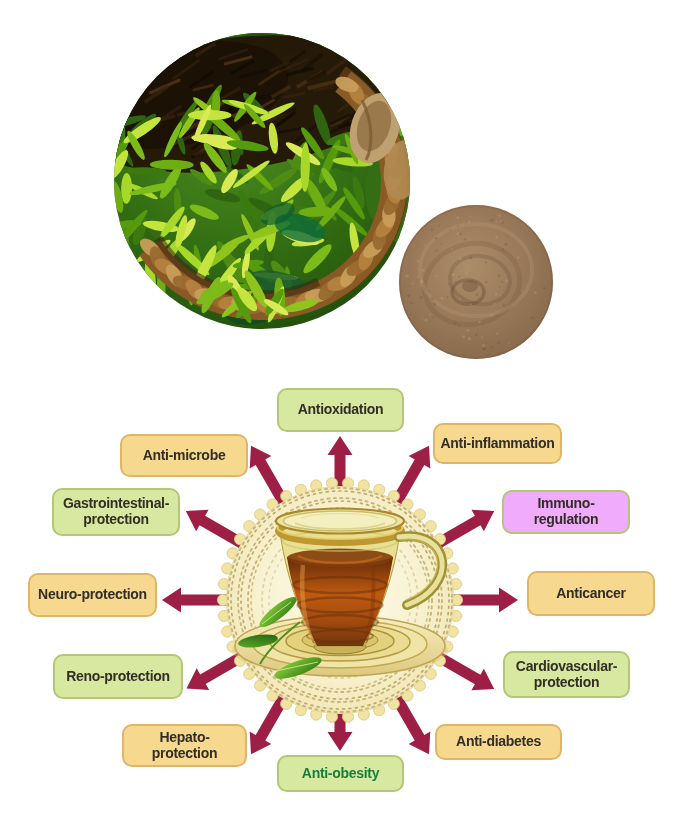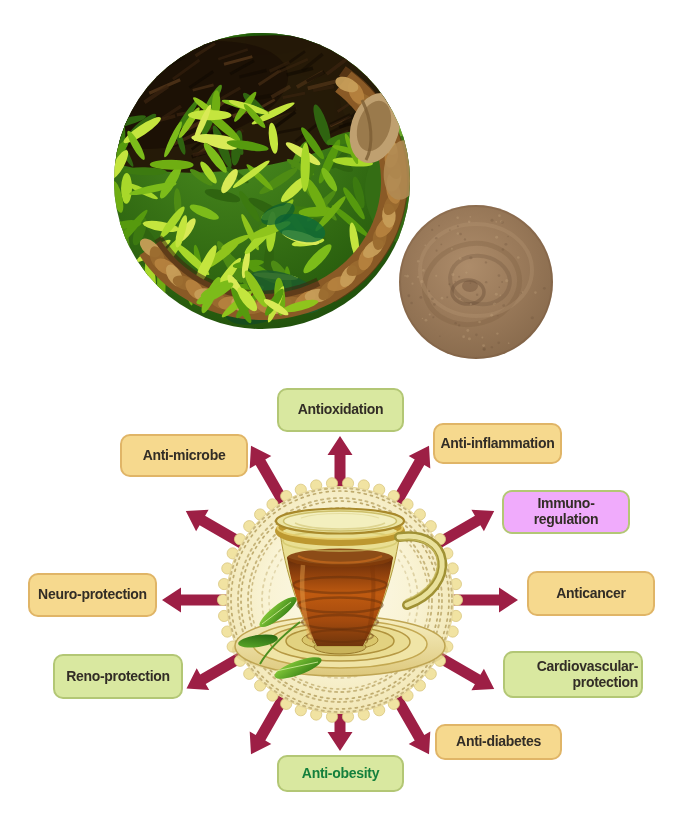--- a/index.html
+++ b/index.html
@@ -576,20 +576,22 @@
       <line x1="276" y1="671" x2="318" y2="662" stroke="#d9f0a0" stroke-width="1" opacity="0.8"></line>
     </g>
   </g>
 </svg>
 
 <div id="labels">
       <div class="benefit-box orange" style="left: 433px; top: 423px; width: 129px; height: 41px; background: rgb(246, 217, 142); border-color: rgb(224, 181, 103); color: rgb(50, 45, 38);">Anti-inflammation</div>
       <div class="benefit-box green" style="left: 277px; top: 388px; width: 127px; height: 44px; background: rgb(217, 232, 160); border-color: rgb(179, 199, 117); color: rgb(50, 45, 38);">Antioxidation</div>
       <div class="benefit-box green" style="left: 502px; top: 490px; width: 128px; height: 44px; background: #f0abfc; border-color: rgb(179, 199, 117); color: rgb(50, 45, 38);">Immuno-regulation</div>
       <div class="benefit-box orange" style="left: 527px; top: 571px; width: 128px; height: 45px; background: rgb(246, 217, 142); border-color: rgb(224, 181, 103); color: rgb(50, 45, 38);">Anticancer</div>
-      <div class="benefit-box green" style="left: 503px; top: 651px; width: 140px; height: 47px; background: rgb(217, 232, 160); border-color: rgb(179, 199, 117); color: rgb(50, 45, 38); text-align: right;">Cardiovascular-protection</div>
+      <div class="benefit-box green" style="left: 503px; top: 651px; width: 127px; height: 47px; background: rgb(217, 232, 160); border-color: rgb(179, 199, 117); color: rgb(50, 45, 38);">Cardiovascular-protection</div>
       <div class="benefit-box orange" style="left: 435px; top: 724px; width: 127px; height: 36px; background: rgb(246, 217, 142); border-color: rgb(224, 181, 103); color: rgb(50, 45, 38);">Anti-diabetes</div>
       <div class="benefit-box green" style="left: 277px; top: 755px; width: 127px; height: 37px; background: rgb(217, 232, 160); border-color: rgb(179, 199, 117); color: #15803d;">Anti-obesity</div>
+      <div class="benefit-box orange" style="left: 122px; top: 724px; width: 125px; height: 43px; background: rgb(246, 217, 142); border-color: rgb(224, 181, 103); color: rgb(50, 45, 38);">Hepato-protection</div>
       <div class="benefit-box green" style="left: 53px; top: 654px; width: 130px; height: 45px; background: rgb(217, 232, 160); border-color: rgb(179, 199, 117); color: rgb(50, 45, 38);">Reno-protection</div>
       <div class="benefit-box orange" style="left: 28px; top: 573px; width: 129px; height: 44px; background: rgb(246, 217, 142); border-color: rgb(224, 181, 103); color: rgb(50, 45, 38);">Neuro-protection</div>
+      <div class="benefit-box green" style="left: 52px; top: 488px; width: 128px; height: 48px; background: rgb(217, 232, 160); border-color: rgb(179, 199, 117); color: rgb(50, 45, 38);">Gastrointestinal-protection</div>
       <div class="benefit-box orange" style="left: 120px; top: 434px; width: 128px; height: 43px; background: rgb(246, 217, 142); border-color: rgb(224, 181, 103); color: rgb(50, 45, 38);">Anti-microbe</div>
     </div>
 </div>
 
 </body></html>

